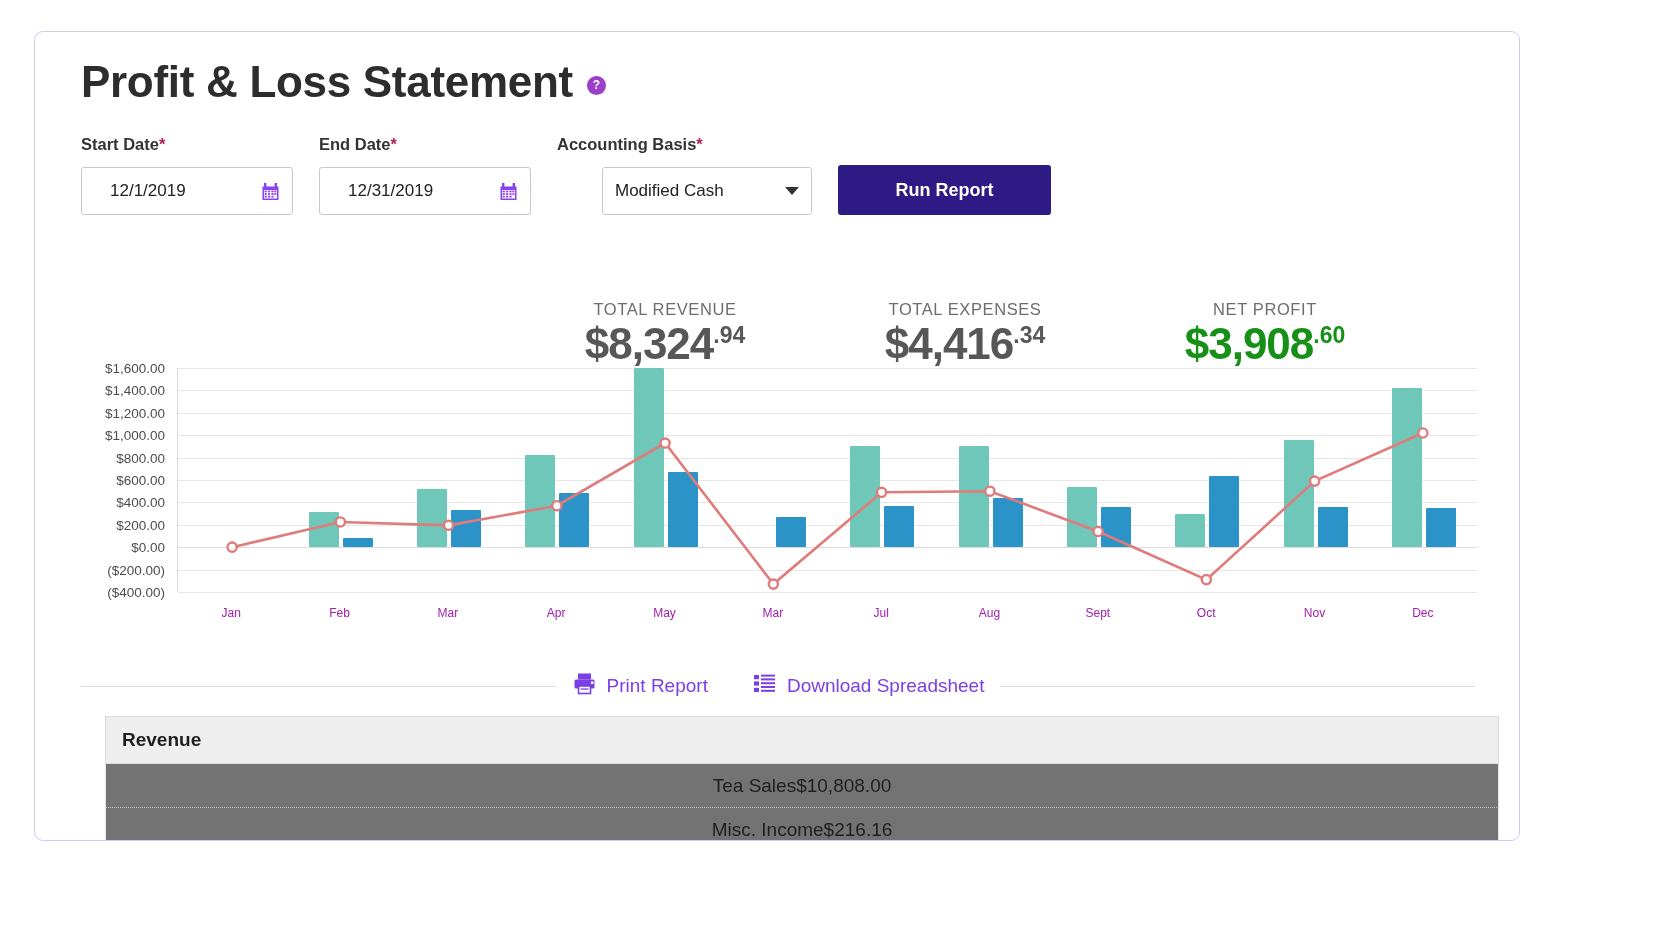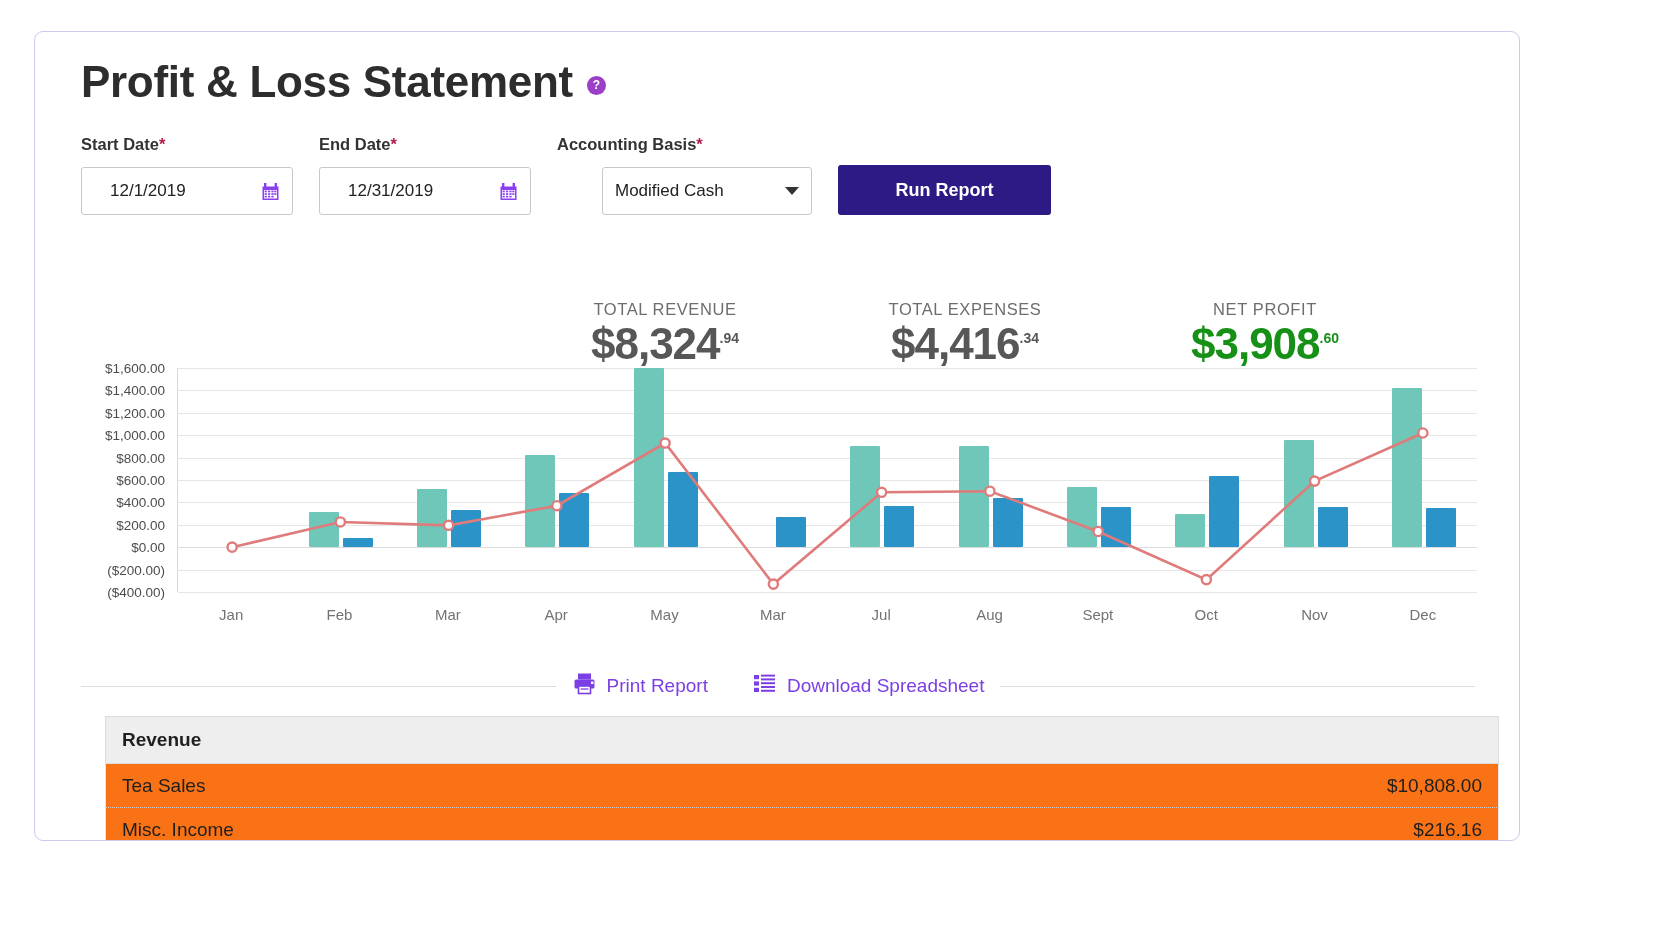--- a/index.html
+++ b/index.html
@@ -83,21 +83,21 @@
   .kpis { position: absolute; left: 480px; top: 268px; width: 900px; display: flex; }
   .kpi { width: 300px; text-align: center; }
   .kpi-label {
     font-size: 16.5px; color: #6d6d6d; letter-spacing: 0.6px;
     margin-bottom: 2px;
   }
   .kpi-amount {
     font-size: 44px; font-weight: bold; color: #575757;
     line-height: 1.05; letter-spacing: -1px;
   }
-  .kpi-amount .cents { font-size: 14px; vertical-align: super; letter-spacing: 0; }
+  .kpi-amount .cents { font-size: 23px; vertical-align: super; letter-spacing: 0; }
   .kpi.profit .kpi-amount { color: #169016; }
 
   
   .chart-wrap { position: absolute; left: 46px; top: 336px; width: 1400px; height: 270px; }
   .y-labels {
     position: absolute; left: 0; top: 0; width: 90px; height: 224px;
   }
   .y-label {
     position: absolute; right: 6px;
     font-size: 13.5px; color: #4d4d4d;
@@ -114,21 +114,21 @@
     height: 1px; background: #e6e6e6;
   }
   .gridline.zero { background: #dcdcdc; }
   .bars { position: absolute; left: 0; top: 0; width: 100%; height: 100%; }
   .group { position: absolute; bottom: 0; height: 100%; }
   .bar { position: absolute; bottom: 0; border-radius: 1px; }
   .bar.rev { background: #6ec7b8; left: 0; }
   .bar.exp { background: #2b93c8; }
   .x-labels { position: absolute; left: 96px; top: 238px; width: 1300px; height: 24px; }
   .x-label {
-    position: absolute; font-size: 15px; color: #737373;
+    position: absolute; font-size: 12px; color: #a21caf;
     transform: translateX(-50%); white-space: nowrap;
   }
   .line-svg { position: absolute; left: 0; top: 0; width: 100%; height: 100%; overflow: visible; }
 
   
   .actions-row {
     position: absolute; left: 46px; top: 634px;
     width: 1394px; height: 40px;
     display: flex; align-items: center;
   }
@@ -143,26 +143,26 @@
   
   .table { position: absolute; left: 70px; top: 684px; width: 1394px; }
   .t-head {
     background: #eeeeee; border: 1px solid #dcdcdc;
     height: 48px; display: flex; align-items: center;
     padding: 0 16px;
     font-size: 19px; font-weight: bold; color: #1f1f1f;
   }
   .t-row {
     height: 44px; display: flex; align-items: center;
-    justify-content: space-between;
+    justify-content: center;
     padding: 8px 16px;
     border-bottom: 1px dotted #c9c9c9;
     border-left: 1px solid #e4e4e4; border-right: 1px solid #e4e4e4;
     font-size: 19px; color: #1f1f1f;
-    background: #f97316;
+    background: #737373;
   }
 </style>
 </head>
 <body>
 
 <div class="card">
 
   <div class="page-title-row">
     <div class="page-title">Profit &amp; Loss Statement</div>
     <div class="help-badge">?</div>

